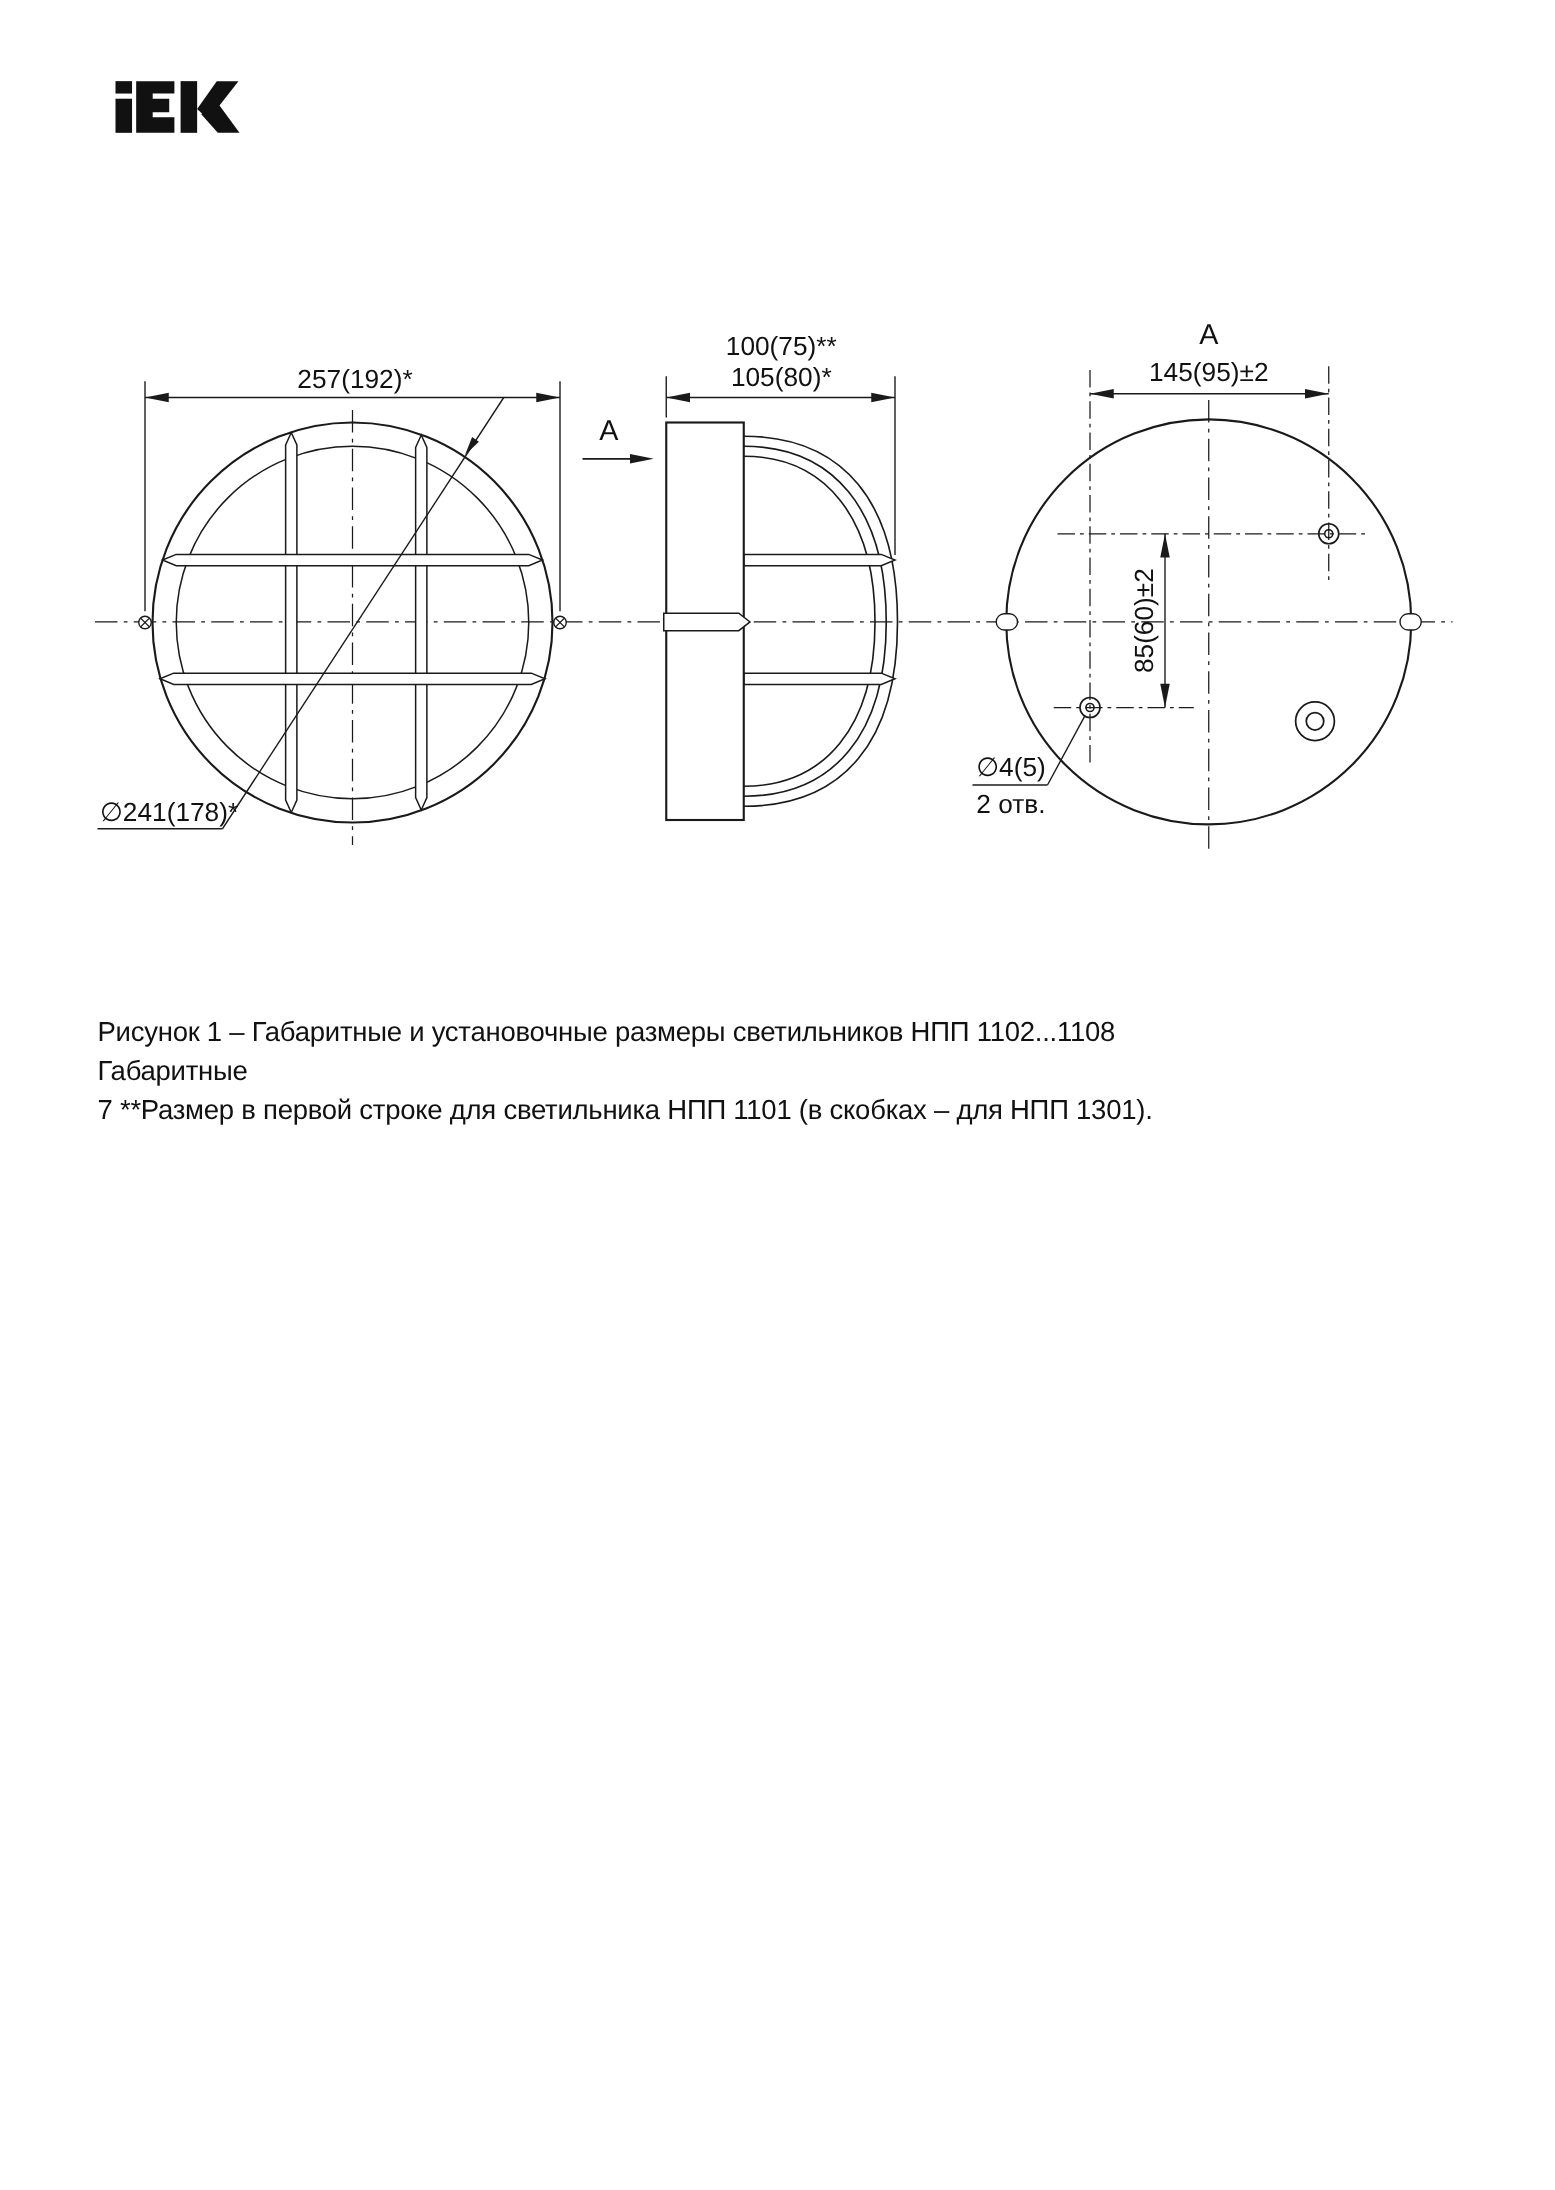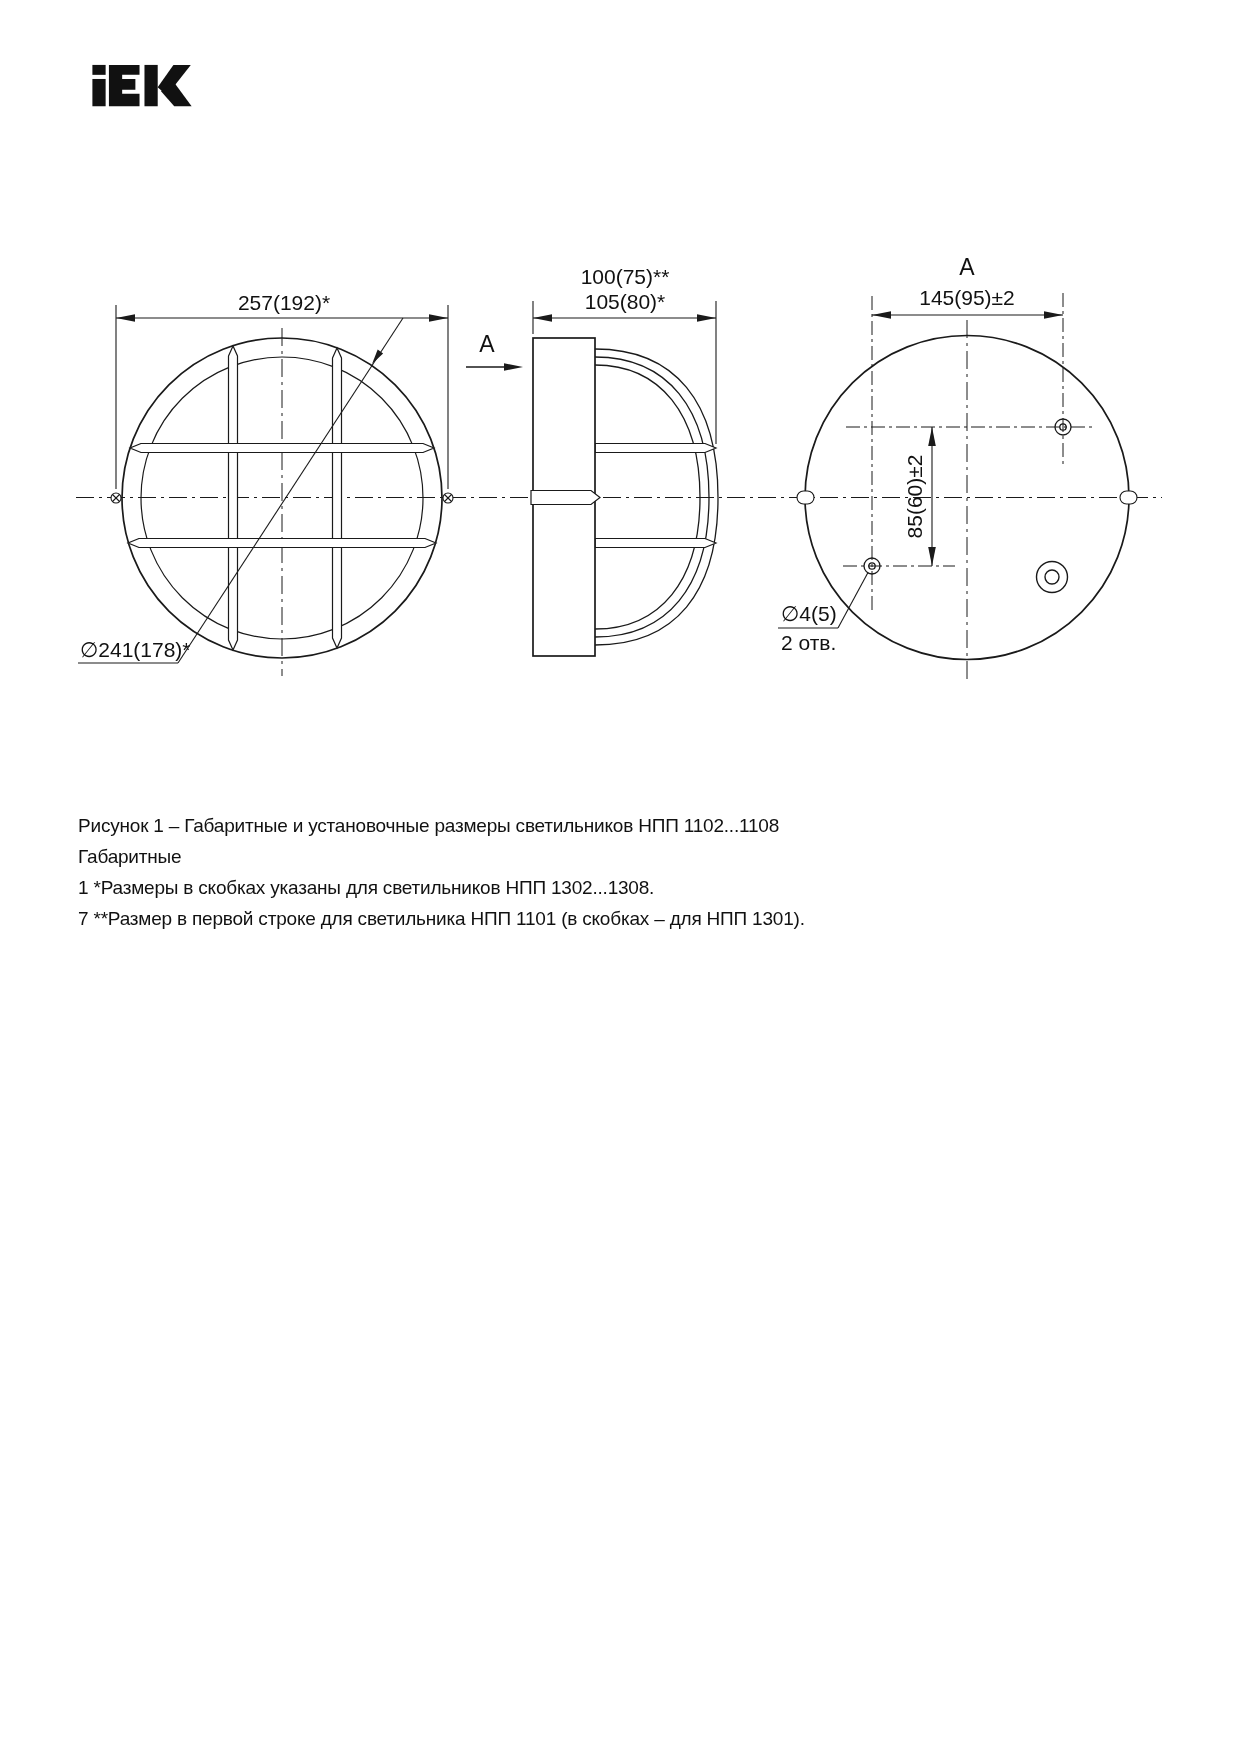--- a/index.html
+++ b/index.html
@@ -17,21 +17,21 @@
   .sr-only{position:absolute;width:1px;height:1px;overflow:hidden;clip:rect(0 0 0 0);white-space:nowrap;}
   .drawing{position:absolute;left:0;top:130px;width:1244px;height:680px;}
   svg text{
     font-family:"Liberation Sans", sans-serif;
     fill:#111;
   }
   .dim-text{font-size:21px;}
   .view-letter{font-size:23px;}
   .caption{
     position:absolute;left:78px;top:810px;width:1100px;
-    font-size:19px;line-height:31px;
+    font-size:22px;line-height:31px;
     letter-spacing:-0.2px;
   }
   .caption p{margin:0;}
 </style>
 </head>
 <body>
 
 <div class="page">
 
   <div class="logo">
@@ -180,17 +180,16 @@
           <text class="dim-text" x="781" y="650" text-anchor="start" stroke="none">2 отв.</text>
         </g>
 
       </g>
     </svg>
   </div>
 
   <div class="caption">
     <p>Рисунок 1 – Габаритные и установочные размеры светильников НПП 1102...1108</p>
     <p>Габаритные</p>
-    <p>1 *Размеры в скобках указаны для светильников НПП 1302...1308.</p>
     <p>7 **Размер в первой строке для светильника НПП 1101 (в скобках – для НПП 1301).</p>
   </div>
 
 </div>
 
 </body></html>

